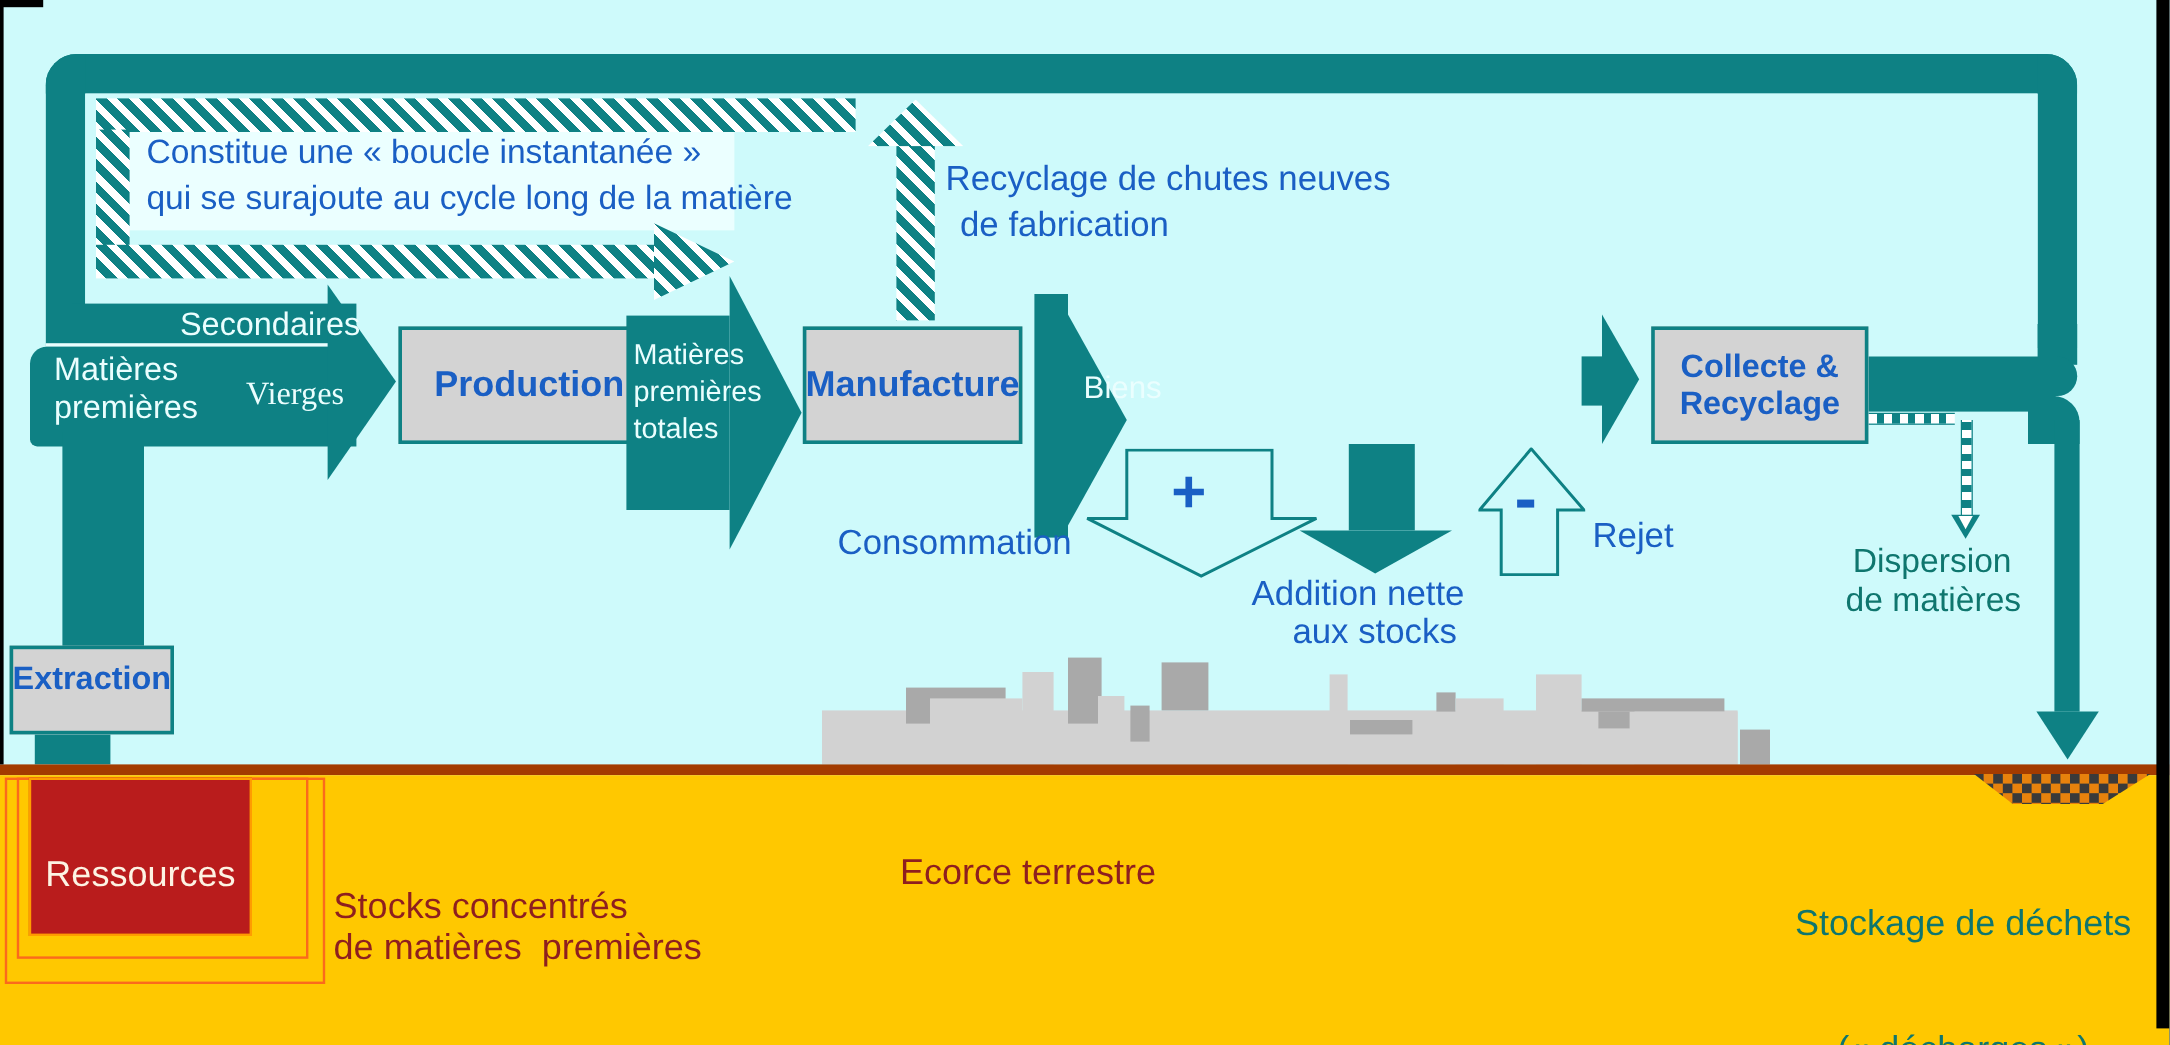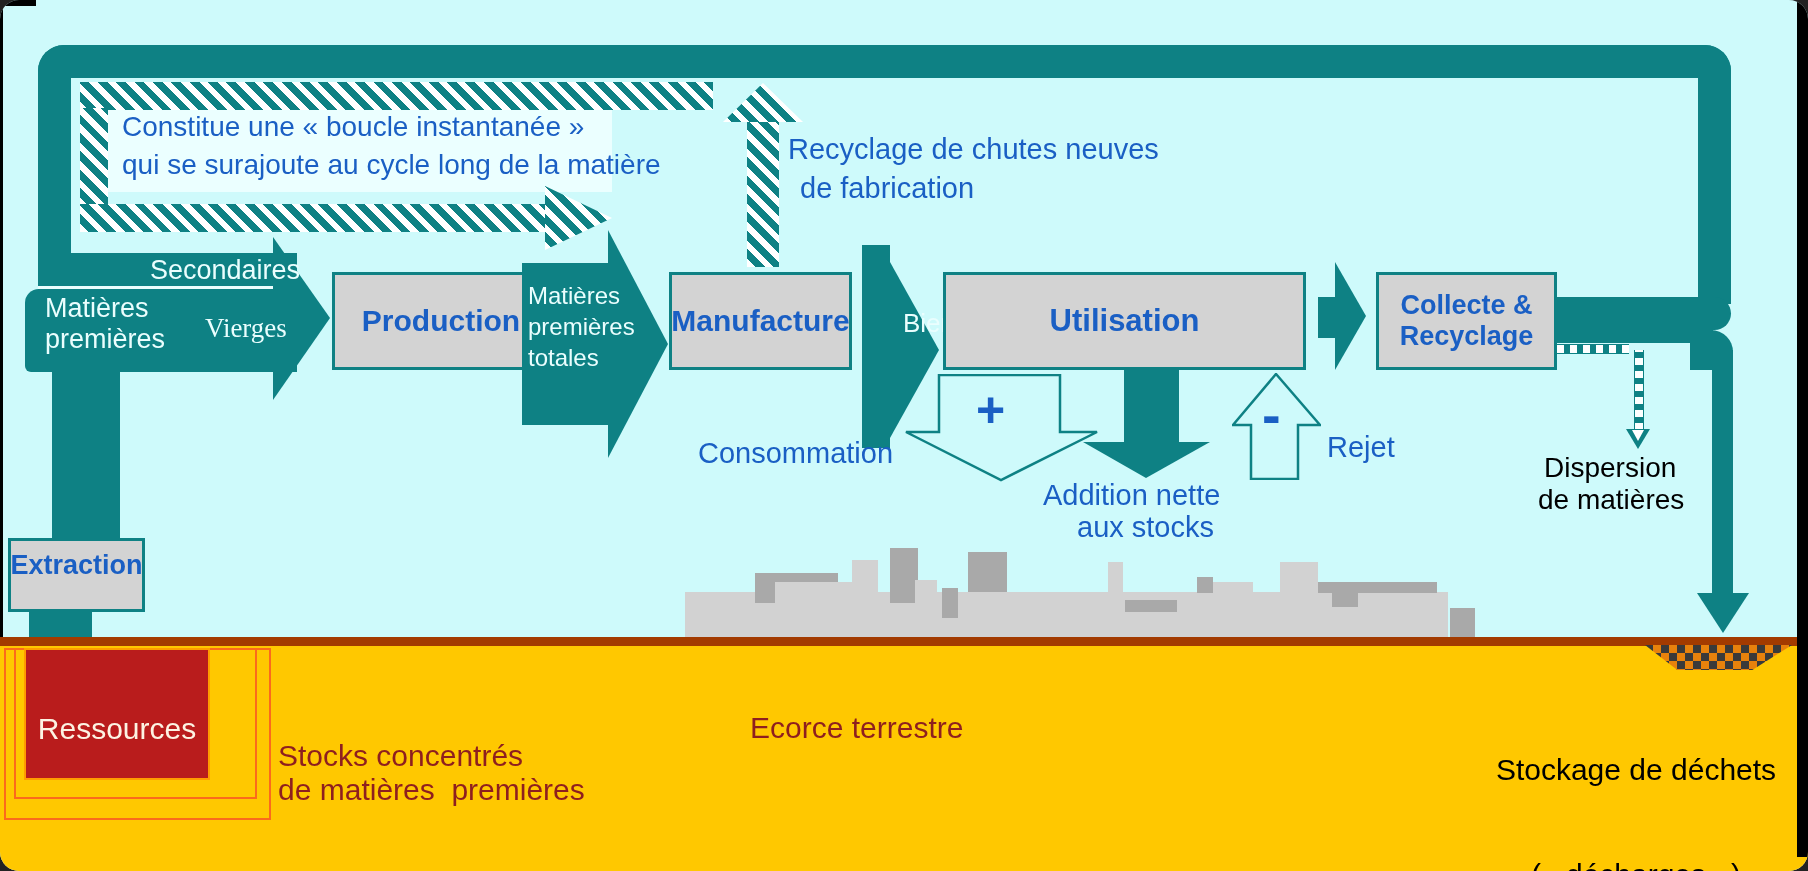--- a/index.html
+++ b/index.html
@@ -1,29 +1,29 @@
 <!DOCTYPE html>
 <html><head>
 <meta charset="utf-8">
 <style>
   html,body{margin:0;padding:0;background:#222;}
   #stage{
     position:relative;width:1808px;height:871px;overflow:hidden;
-    background:#CEFAFB;font-family:"Liberation Sans",sans-serif;border-radius:19px;
+    background:#CEFAFB;font-family:"Liberation Sans",sans-serif;
   }
   .abs{position:absolute;}
   .teal{background:#0E8184;}
   .box{
     position:absolute;background:#D3D3D3;border:3px solid #0E8184;
     color:#1A5FC4;font-weight:bold;display:flex;align-items:center;justify-content:center;
     text-align:center;box-sizing:border-box;
   }
   .wlab{position:absolute;color:#EAFEFE;font-size:27px;line-height:31px;white-space:pre;}
   .blab{position:absolute;color:#1A5FC4;font-size:29px;line-height:33px;white-space:pre;}
-  .dlab{position:absolute;color:#000000;font-size:28px;line-height:32px;white-space:pre;}
+  .dlab{position:absolute;color:#0f766e;font-size:28px;line-height:32px;white-space:pre;}
   .mlab{position:absolute;color:#8E1F1F;font-size:30px;line-height:35px;white-space:pre;}
   .hatch{background:repeating-linear-gradient(45deg,#FFFFFF 0 6px,#0E8184 6px 13px);}
   .tri{position:absolute;width:0;height:0;}
   svg{position:absolute;display:block;}
 </style>
 </head>
 <body>
 
 <div id="stage">
 
@@ -77,23 +77,20 @@
   <div class="wlab" style="left:528px;top:342px;font-size:24px;">totales</div>
 
   <div class="box" style="left:669px;top:272px;width:183px;height:98px;font-size:30px;text-align:right;">
     <span>Manufacture</span>
   </div>
 
   <div class="abs teal" style="left:862px;top:245px;width:28px;height:203px;"></div>
   <div class="tri" style="left:890px;top:262px;border-top:88px solid transparent;border-bottom:88px solid transparent;border-left:49px solid #0E8184;"></div>
   <div class="wlab" style="left:863px;top:308px;font-size:26px;margin-left:40px;">Biens</div>
 
-  <div class="box" style="left:943px;top:272px;width:363px;height:98px;font-size:31px;">
-    <span>Utilisation</span>
-  </div>
 
   <div class="abs teal" style="left:1318px;top:297px;width:17px;height:41px;"></div>
   <div class="tri" style="left:1335px;top:262px;border-top:54px solid transparent;border-bottom:54px solid transparent;border-left:31px solid #0E8184;"></div>
 
   <div class="box" style="left:1376px;top:272px;width:181px;height:98px;font-size:27px;line-height:31px;">
     <span>
       <span style="display:block;">Collecte &amp;</span>
       <span style="display:block;">Recyclage</span>
     </span>
   </div>

